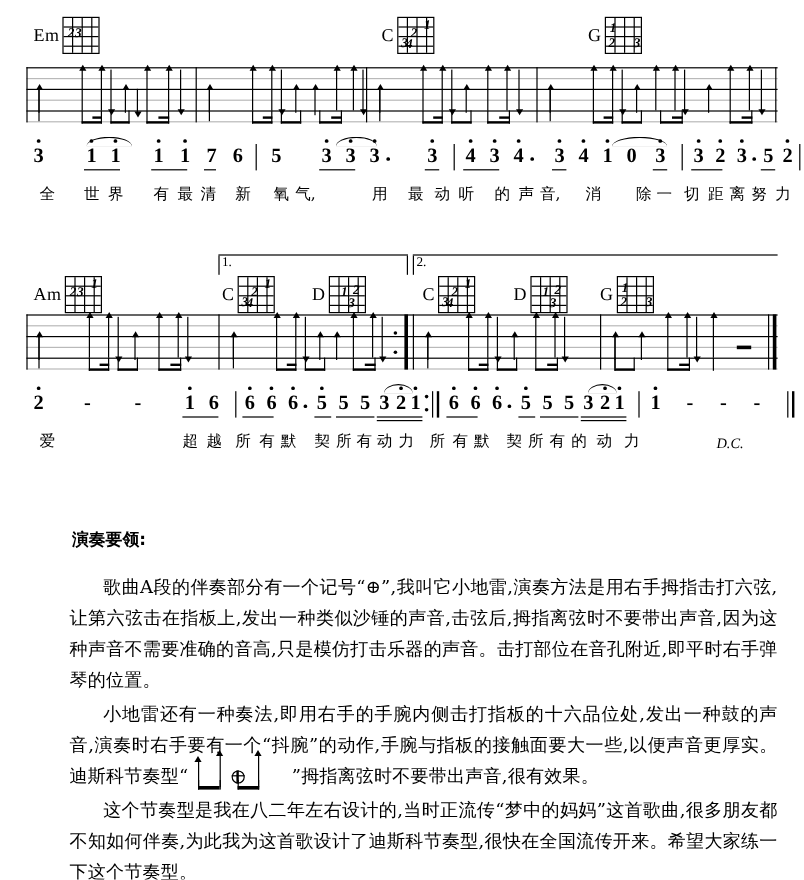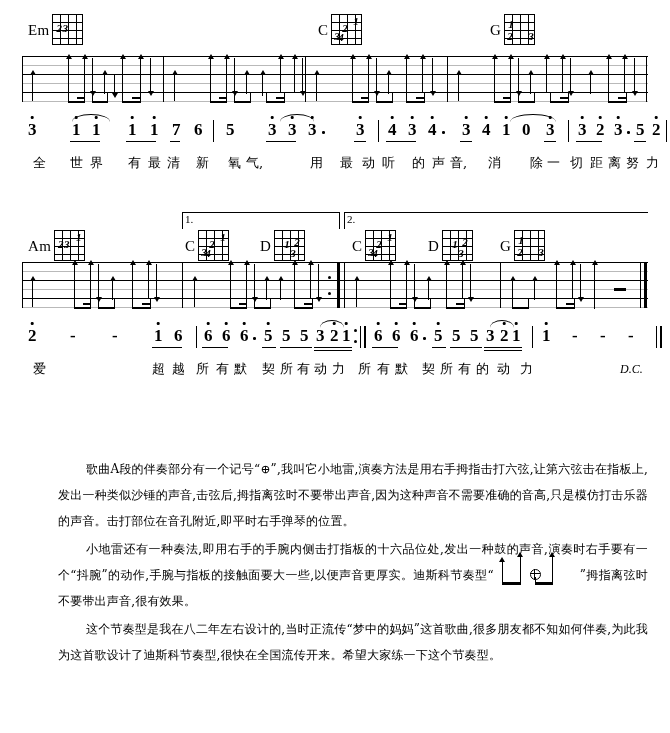--- a/index.html
+++ b/index.html
@@ -141,21 +141,21 @@
   
   .prose { position: absolute; left: 0; top: 440px; width: 670px; }
   .prose h3 {
     margin: 0 0 6px 0;
     padding-left: 60px;
     font-family: "DejaVu Sans", sans-serif;
     font-size: 14px; font-weight: bold; line-height: 20px;
   }
   .para {
     font-family: "DejaVu Serif", serif;
-    font-size: 12px;
+    font-size: 15px;
     line-height: 26px;
     letter-spacing: 0.2px;
     margin: 16px 0 0 0;
     padding: 0 22px 0 58px;
     text-align: justify;
     text-justify: inter-ideograph;
   }
   .para.p1 { padding-left: 58px; text-indent: 28px; }
   .para.p2 { padding-left: 58px; text-indent: 28px; margin-top: 2px; }
   .para.p3 { padding-left: 58px; text-indent: 28px; margin-top: 2px; }
@@ -746,25 +746,26 @@
       <div class="lyr" style="left:332px">力</div>
       <div class="lyr" style="left:358px">所</div>
       <div class="lyr" style="left:377px">有</div>
       <div class="lyr" style="left:395px">默</div>
       <div class="lyr" style="left:422px">契</div>
       <div class="lyr" style="left:440px">所</div>
       <div class="lyr" style="left:458px">有</div>
       <div class="lyr" style="left:476px">的</div>
       <div class="lyr" style="left:497px">动</div>
       <div class="lyr" style="left:520px">力</div>
-      <div class="dc" style="left:620px;top:2px">D.C.</div>
+      <div class="dc" style="left:597px;top:2px">D.C.</div>
     </div>
   </div>
 
   <div class="prose">
+    <h3>演奏要领:</h3>
 
     <p class="para p1"><span>歌曲A段的伴奏部分有一个记号“</span><span>⊕</span><span>”,我叫它小地雷,演奏方法是用右手拇指击打六弦,让第六弦击在指板上,发出一种类似沙锤的声音,击弦后,拇指离弦时不要带出声音,因为这种声音不需要准确的音高,只是模仿打击乐器的声音。击打部位在音孔附近,即平时右手弹琴的位置。</span></p>
 
     <p class="para p2"><span>小地雷还有一种奏法,即用右手的手腕内侧击打指板的十六品位处,发出一种鼓的声音,演奏时右手要有一个“抖腕”的动作,手腕与指板的接触面要大一些,以便声音更厚实。迪斯科节奏型“</span><span class="rhythm-inline">
         <span class="ra" style="left:8px"></span>
         <span class="ra" style="left:26px;height:27px;top:-11px"></span>
         <span class="ra" style="left:58px;height:27px;top:-11px"></span>
         <span class="rstem" style="left:8px;top:10px;height:8px"></span>
         <span class="rbeam" style="left:8px;top:15px;width:18px"></span>
         <span class="rstem" style="left:26px;top:10px;height:8px"></span>

